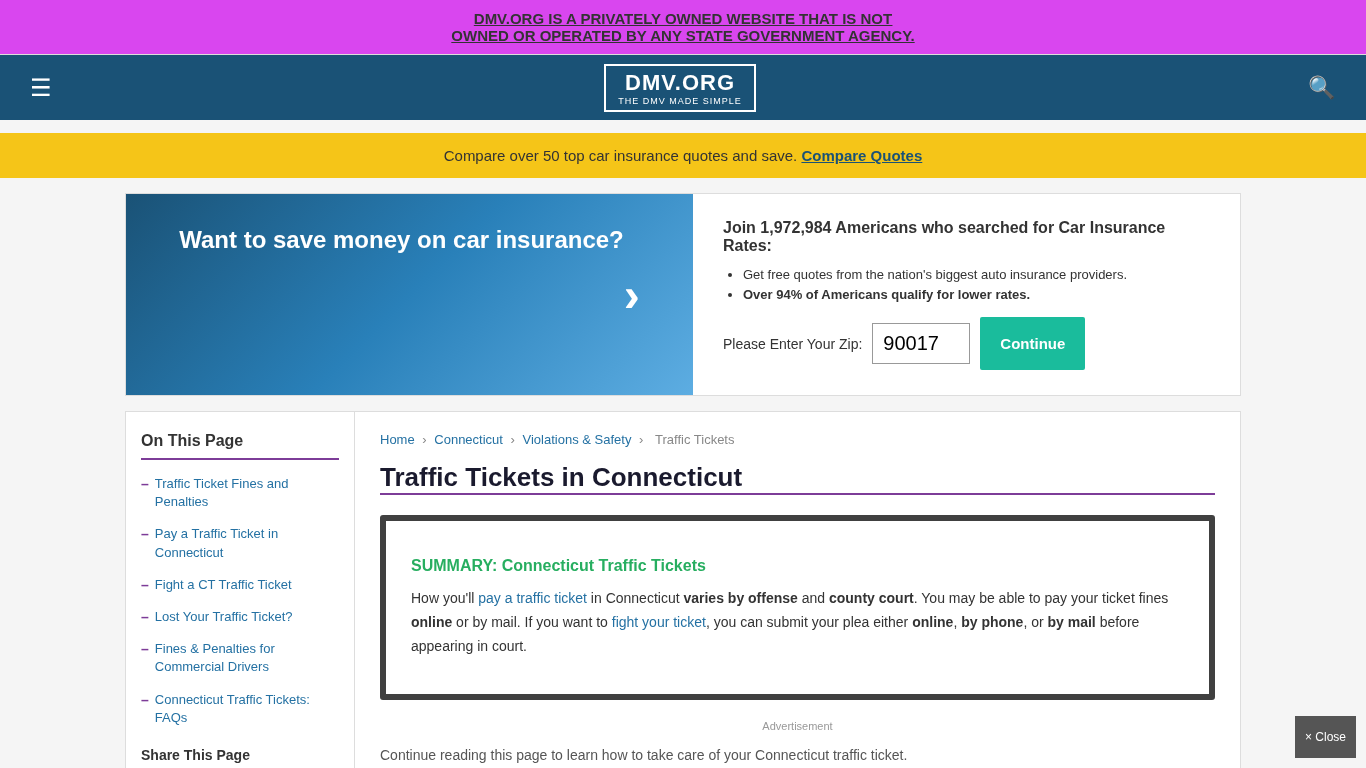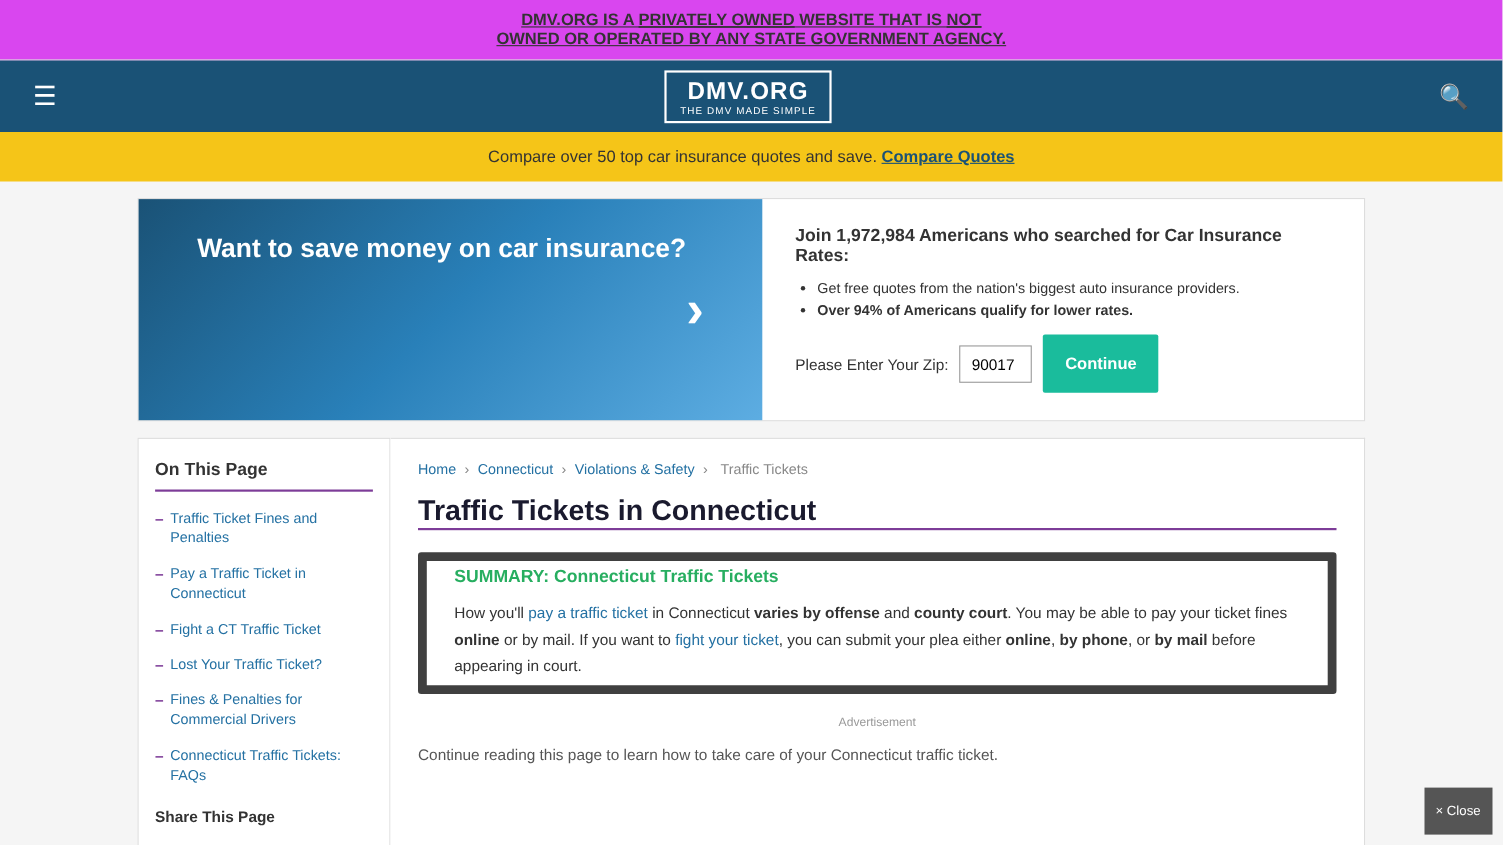--- a/index.html
+++ b/index.html
@@ -41,20 +41,21 @@
     .logo-box .logo-sub { font-size: 9px; letter-spacing: 1px; }
     .search-icon-nav { color: #fff; font-size: 22px; cursor: pointer; }
 
     
     .ad-banner {
       background: #f5c518;
       text-align: center;
       padding: 14px;
       font-size: 15px;
       color: #333;
+      margin-top: 13px;
     }
     .ad-banner a { color: #1a5276; font-weight: bold; text-decoration: underline; }
 
     
     .insurance-widget {
       background: #fff;
       margin: 0 125px;
       display: flex;
       border: 1px solid #ddd;
       margin-top: 15px;
@@ -94,22 +95,22 @@
     }
     .insurance-right h3 { font-size: 16px; font-weight: bold; margin-bottom: 12px; color: #333; }
     .insurance-right ul { list-style: disc; padding-left: 20px; margin-bottom: 15px; }
     .insurance-right ul li { margin-bottom: 5px; font-size: 13px; }
     .insurance-right ul li b { font-weight: bold; }
     .zip-row { display: flex; align-items: center; gap: 10px; margin-top: 10px; }
     .zip-label { font-size: 14px; font-weight: normal; }
     .zip-input {
       border: 1px solid #999;
       padding: 8px 10px;
-      font-size: 14px;
-      width: 66px;
+      font-size: 20px;
+      width: 98px;
     }
     .continue-btn {
       background: #1abc9c;
       color: #fff;
       border: none;
       padding: 18px 20px;
       font-size: 15px;
       font-weight: bold;
       cursor: pointer;
       border-radius: 2px;
@@ -185,23 +186,23 @@
       font-size: 26px;
       font-weight: bold;
       color: #1a1a2e;
       padding-bottom: 0;
       border-bottom: 2px solid #7d3c98;
       margin-bottom: 20px;
     }
 
     
     .summary-box {
-      border: 8px solid #404040;
+      border: 6px solid #404040;
       border-radius: 3px;
-      padding: 6px 25px;
+      padding: 36px 25px;
       margin-bottom: 20px;
     }
     .summary-box h4 {
       color: #27ae60;
       font-size: 16px;
       font-weight: bold;
       margin-bottom: 12px;
     }
     .summary-box p { font-size: 14px; line-height: 1.7; color: #333; }
     .summary-box a { color: #2471a3; text-decoration: none; }

